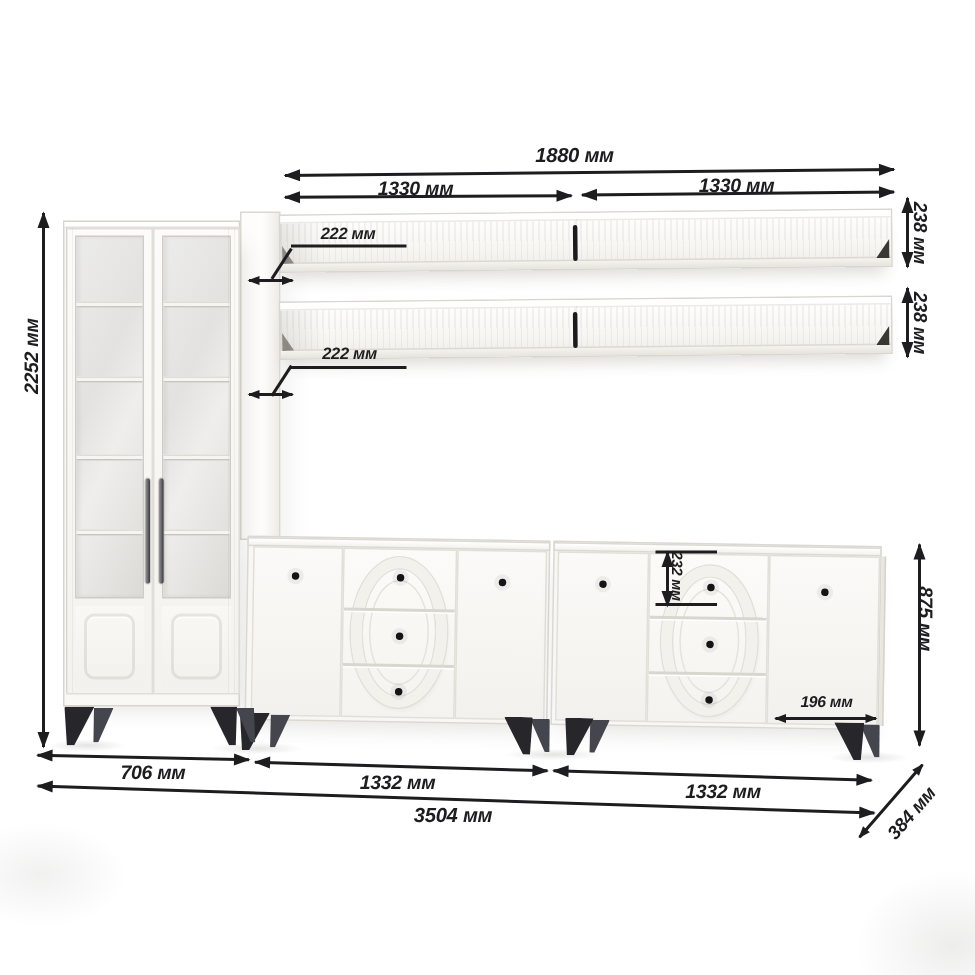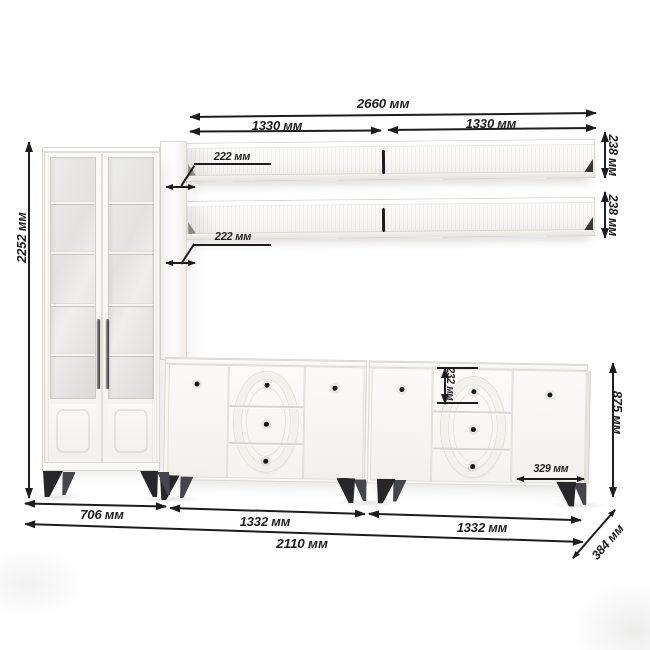--- a/index.html
+++ b/index.html
@@ -199,21 +199,21 @@
   <div class="fshadow" style="left:336px;top:499px;width:66px;"></div>
   <div class="fshadow" style="left:552px;top:501px;width:54px;"></div>
 
   <div>
     <div class="arrow-v" style="left:28px;top:142px;height:356px;"></div>
     <span class="lbl rm90" style="left:-19px;top:231px;width:80px;">2252 мм</span>
   </div>
 
   <div>
     <div class="arrow-h" style="left:190px;top:114px;width:406px;transform:rotate(-0.55deg);"></div>
-    <span class="lbl" style="left:341px;top:97px;width:84px;font-size:13.5px;">2660 мм</span>
+    <span class="lbl" style="left:341px;top:97px;width:84px;font-size:13.5px;">1880 мм</span>
   </div>
 
   <div>
     <div class="arrow-h" style="left:190px;top:130px;width:191px;transform:rotate(-0.3deg);"></div>
     <span class="lbl" style="left:237px;top:119px;width:80px;">1330 мм</span>
   </div>
   <div>
     <div class="arrow-h" style="left:388px;top:128px;width:208px;transform:rotate(-0.55deg);"></div>
     <span class="lbl" style="left:451px;top:117px;width:80px;">1330 мм</span>
   </div>
@@ -248,38 +248,38 @@
   <div>
     <div class="arrow-h" style="left:170px;top:510px;width:195px;transform:rotate(1.7deg);"></div>
     <span class="lbl" style="left:225px;top:515px;width:80px;">1332 мм</span>
   </div>
   <div>
     <div class="arrow-h" style="left:369px;top:516px;width:212px;transform:rotate(1.7deg);"></div>
     <span class="lbl" style="left:442px;top:521px;width:80px;">1332 мм</span>
   </div>
   <div>
     <div class="arrow-h" style="left:25px;top:532px;width:558px;transform:rotate(1.85deg);"></div>
-    <span class="lbl" style="left:262px;top:537px;width:80px;font-size:13.5px;">2110 мм</span>
+    <span class="lbl" style="left:262px;top:537px;width:80px;font-size:13.5px;">3504 мм</span>
   </div>
 
   <div>
     <div class="arrow-v" style="left:612px;top:363px;height:134px;"></div>
     <span class="lbl r90" style="left:582px;top:406px;width:70px;">875 мм</span>
   </div>
 
   <div>
     <div class="arrow-h sm" style="left:562px;top:533px;width:64px;transform:rotate(-49deg);"></div>
     <span class="lbl" style="left:578px;top:536px;width:60px;font-size:12.5px;transform:rotate(-49deg);">384 мм</span>
   </div>
 
   <div>
     <div class="lead" style="left:437px;top:367px;width:41px;height:1.5px;"></div>
     <div class="lead" style="left:437px;top:402px;width:41px;height:1.5px;"></div>
     <div class="arrow-v" style="left:444px;top:368px;height:36px;"></div>
     <span class="lbl r90" style="left:424px;top:379px;width:52px;font-size:10px;">232 мм</span>
   </div>
 
   <div>
-    <span class="lbl" style="left:513px;top:463px;width:76px;font-size:10.5px;">329 мм</span>
+    <span class="lbl" style="left:513px;top:463px;width:76px;font-size:10.5px;">196 мм</span>
     <div class="arrow-h sm" style="left:517px;top:478px;width:67px;"></div>
   </div>
 
 </div>
 
 </body></html>

